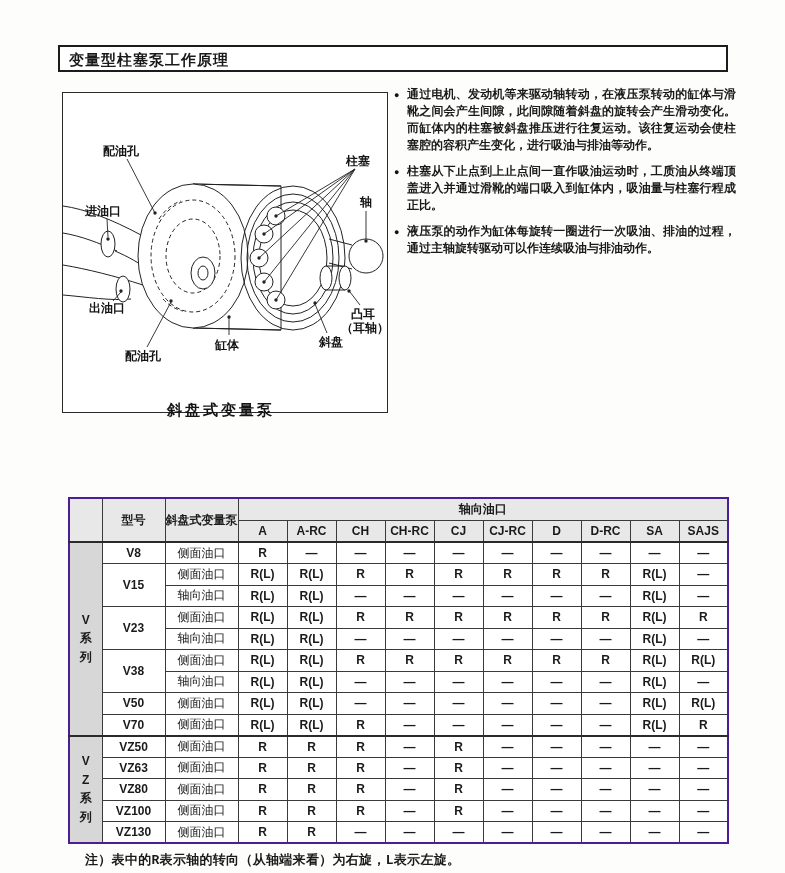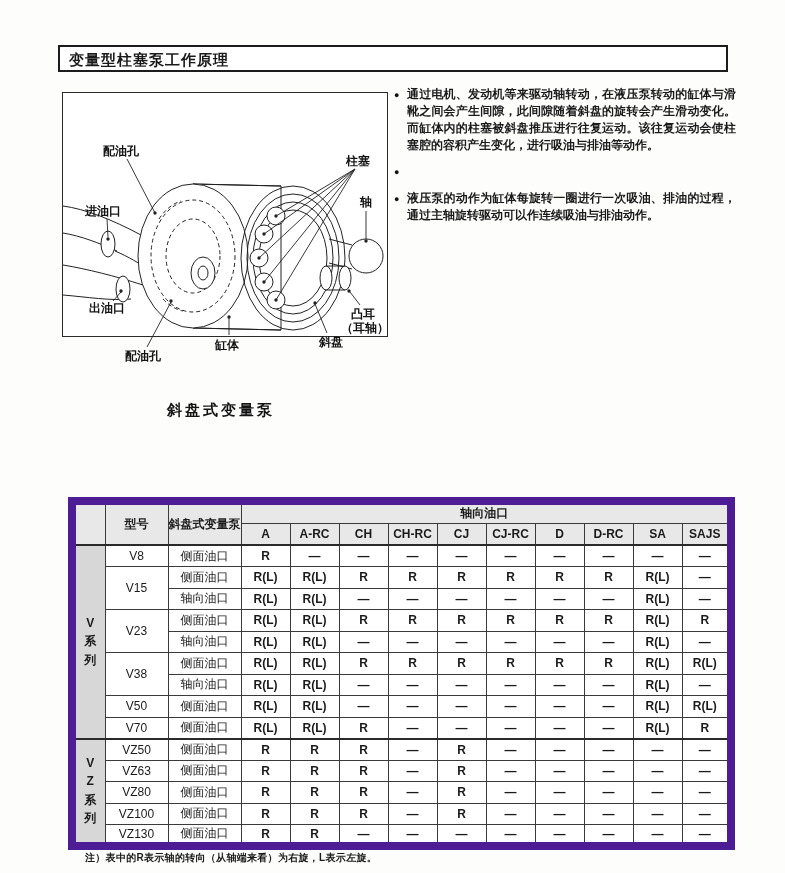--- a/index.html
+++ b/index.html
@@ -16,21 +16,21 @@
     position: absolute; left: 58px; width: 670px; height: 27px;
     border: 2px solid #1c1c1c; background: #fff;
     font-size: 15px; font-weight: bold; letter-spacing: 1px;
     padding: 4px 9px 0 9px; line-height: 1.2;
   }
   .title-principle { top: 45px; }
   .title-models { top: 452px; }
 
   .diagram-box {
     position: absolute; left: 62px; top: 92px;
-    width: 326px; height: 245px;
+    width: 326px; height: 321px;
     border: 1.5px solid #2a2a2a; background: #fff;
   }
   .diagram-box svg { display: block; }
   .dlabel { font-size: 12px; font-weight: 600; fill: #141414; }
   .dcaption { font-size: 15px; font-weight: 600; fill: #141414; letter-spacing: 3px; }
   .ln { stroke: #222; stroke-width: 1; fill: none; }
   .lnw { stroke: #222; stroke-width: 1; fill: #fff; }
   .dash { stroke-dasharray: 4 3; }
   .leader { stroke: #222; stroke-width: 0.9; fill: none; }
   .tip { fill: #222; }
@@ -42,39 +42,39 @@
   .bullet .dot {
     flex: none; width: 13px; font-size: 9px; line-height: 17px;
     padding-top: 1px; color: #111;
   }
   .bullet-text { font-size: 12px; line-height: 17px; font-weight: 600; text-align: justify; }
   .bullet-text p { margin: 0; }
 
   .table-wrap { position: absolute; left: 68px; top: 497px; }
   table.models {
     border-collapse: collapse; table-layout: fixed;
-    border: 8px solid #4c1d95; background: #fff;
+    border: 2px solid #4c1d95; background: #fff;
   }
   table.models th, table.models td {
     border: 1px solid #3a3a3a; text-align: center; vertical-align: middle;
     font-size: 12px; overflow: hidden; white-space: nowrap;
   }
   table.models thead th { background: #e8e8e8; font-weight: 600; height: 22px; }
   table.models thead { border-bottom: 2px solid #2a2a2a; }
   th.corner-cell, td.group-cell { background: #d7d7d7; }
   td.group-cell { font-weight: 600; font-size: 12px; line-height: 1.55; padding: 2px 0; }
-  td.model-cell { font-weight: 400; font-size: 12px; }
+  td.model-cell { font-weight: 700; font-size: 12px; }
   td.piping-cell { font-size: 11.5px; font-weight: 500; margin-left: 48px; }
   td.val-cell { font-weight: 600; font-size: 12px; }
   tbody tr { height: 21.5px; }
   tr.group-top td { border-top: 2px solid #2a2a2a; }
 
   .note {
     position: absolute; left: 85px; top: 851px;
-    font-size: 10px; font-weight: 600; letter-spacing: 0.3px;
+    font-size: 13px; font-weight: 600; letter-spacing: 0.3px; font-family: Liberation Mono, monospace;
   }
 </style>
 </head>
 <body>
 
 <div class="page">
 
   <div class="title-bar title-principle">
     <span>变量型柱塞泵工作原理</span>
   </div>
@@ -181,20 +181,21 @@
   <div class="bullets">
       <div class="bullet">
         <span class="dot">●</span>
         <div class="bullet-text">
           <p>通过电机、发动机等来驱动轴转动，在液压泵转动的缸体与滑靴之间会产生间隙，此间隙随着斜盘的旋转会产生滑动变化。而缸体内的柱塞被斜盘推压进行往复运动。该往复运动会使柱塞腔的容积产生变化，进行吸油与排油等动作。</p>
         </div>
       </div>
       <div class="bullet">
         <span class="dot">●</span>
         <div class="bullet-text">
+          <p>柱塞从下止点到上止点间一直作吸油运动时，工质油从终端顶盖进入并通过滑靴的端口吸入到缸体内，吸油量与柱塞行程成正比。</p>
         </div>
       </div>
       <div class="bullet">
         <span class="dot">●</span>
         <div class="bullet-text">
           <p>液压泵的动作为缸体每旋转一圈进行一次吸油、排油的过程，通过主轴旋转驱动可以作连续吸油与排油动作。</p>
         </div>
       </div>
     </div>
 

